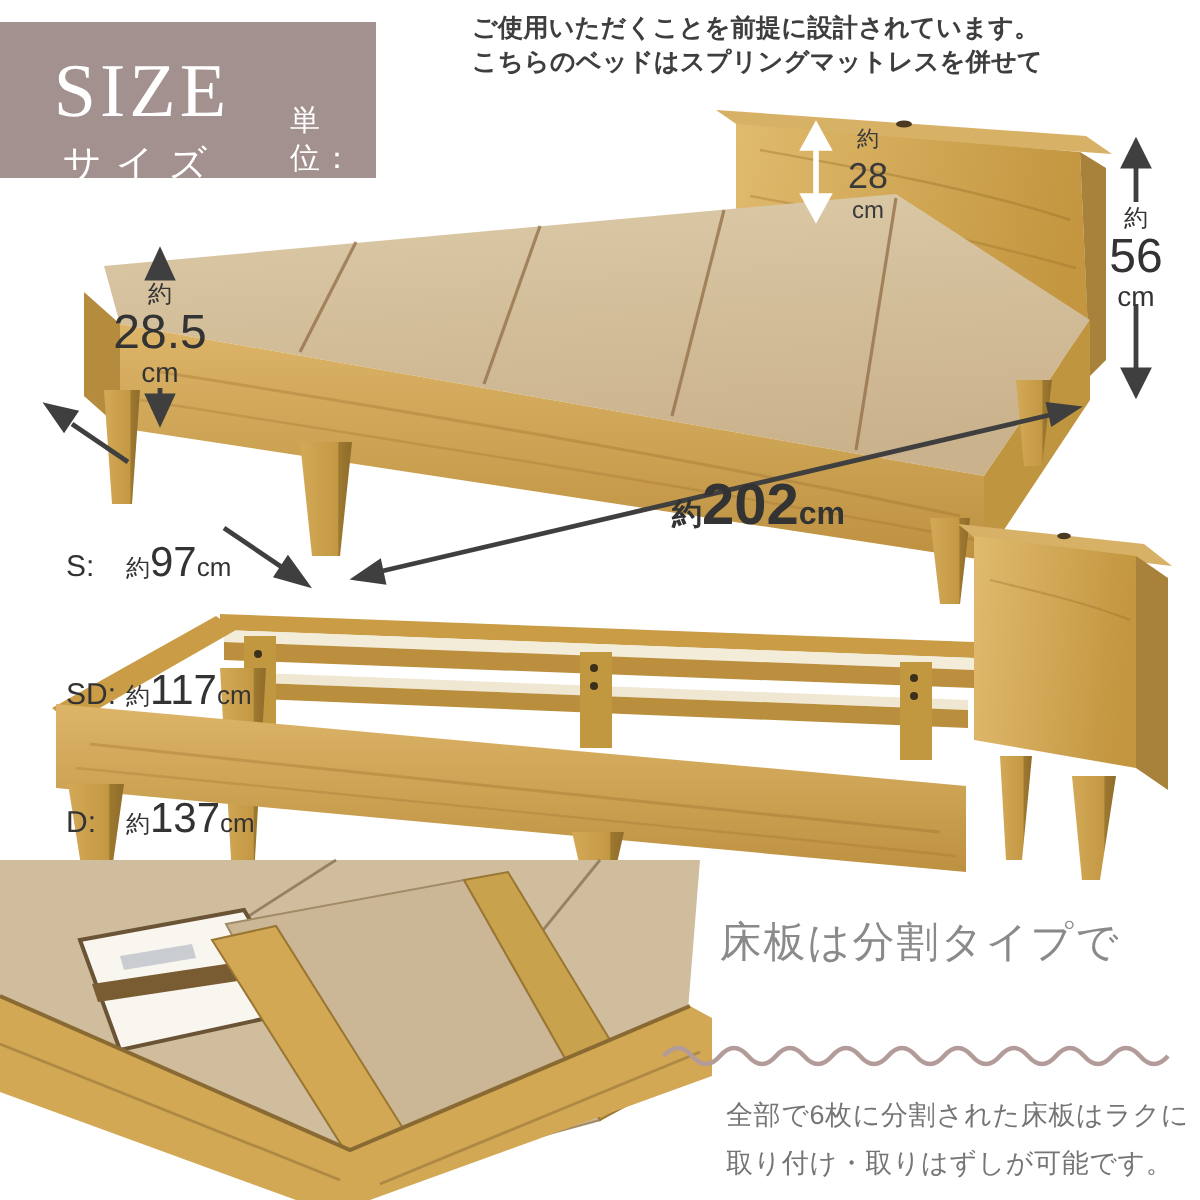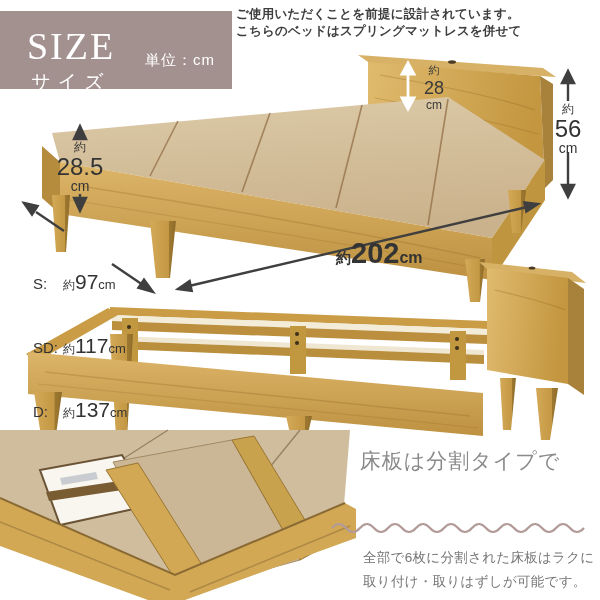--- a/index.html
+++ b/index.html
@@ -5,21 +5,21 @@
   html,body{margin:0;padding:0;}
   body{
     width:600px;height:600px;position:relative;overflow:hidden;
     background:#ffffff;
     font-family:"Liberation Sans","DejaVu Sans",sans-serif;
     color:#3c3c3c;
   }
   .abs{position:absolute;}
   
   .size-box{
-    left:0;top:11px;width:232px;height:78px;
+    left:0;top:11px;width:188px;height:78px;
     background:#a39190;color:#ffffff;
   }
   .size-box .en{
     position:absolute;left:26px;top:14px;width:90px;text-align:center;
     font-family:"Liberation Serif","DejaVu Serif",serif;
     font-size:38px;letter-spacing:2px;font-weight:400;line-height:42px;
   }
   .size-box .ja{
     position:absolute;left:18px;top:58px;width:106px;text-align:center;
     font-size:19px;letter-spacing:7px;
@@ -48,21 +48,21 @@
   .widths .lab{font-size:15px;display:inline-block;width:30px;}
   .widths .approx{font-size:12px;}
   .widths .val{font-size:21px;}
   .widths .unit{font-size:13px;}
   .len202{left:336px;top:237px;white-space:nowrap;color:#333;font-weight:bold;}
   .len202 .approx{font-size:15px;}
   .len202 .val{font-size:29px;}
   .len202 .unit{font-size:16px;}
   
   .fb-title{
-    left:330px;top:448px;width:260px;text-align:center;
+    left:330px;top:458px;width:260px;text-align:center;
     font-family:"Liberation Serif","DejaVu Serif",serif;
     font-size:21px;line-height:27px;letter-spacing:1px;color:#8a8a8a;
   }
   .fb-body{
     left:363px;top:546px;width:232px;text-align:left;
     font-size:13.5px;line-height:24px;letter-spacing:0.3px;color:#757575;
   }
   svg{display:block;}
   .layer{left:0;top:0;}
 </style>

